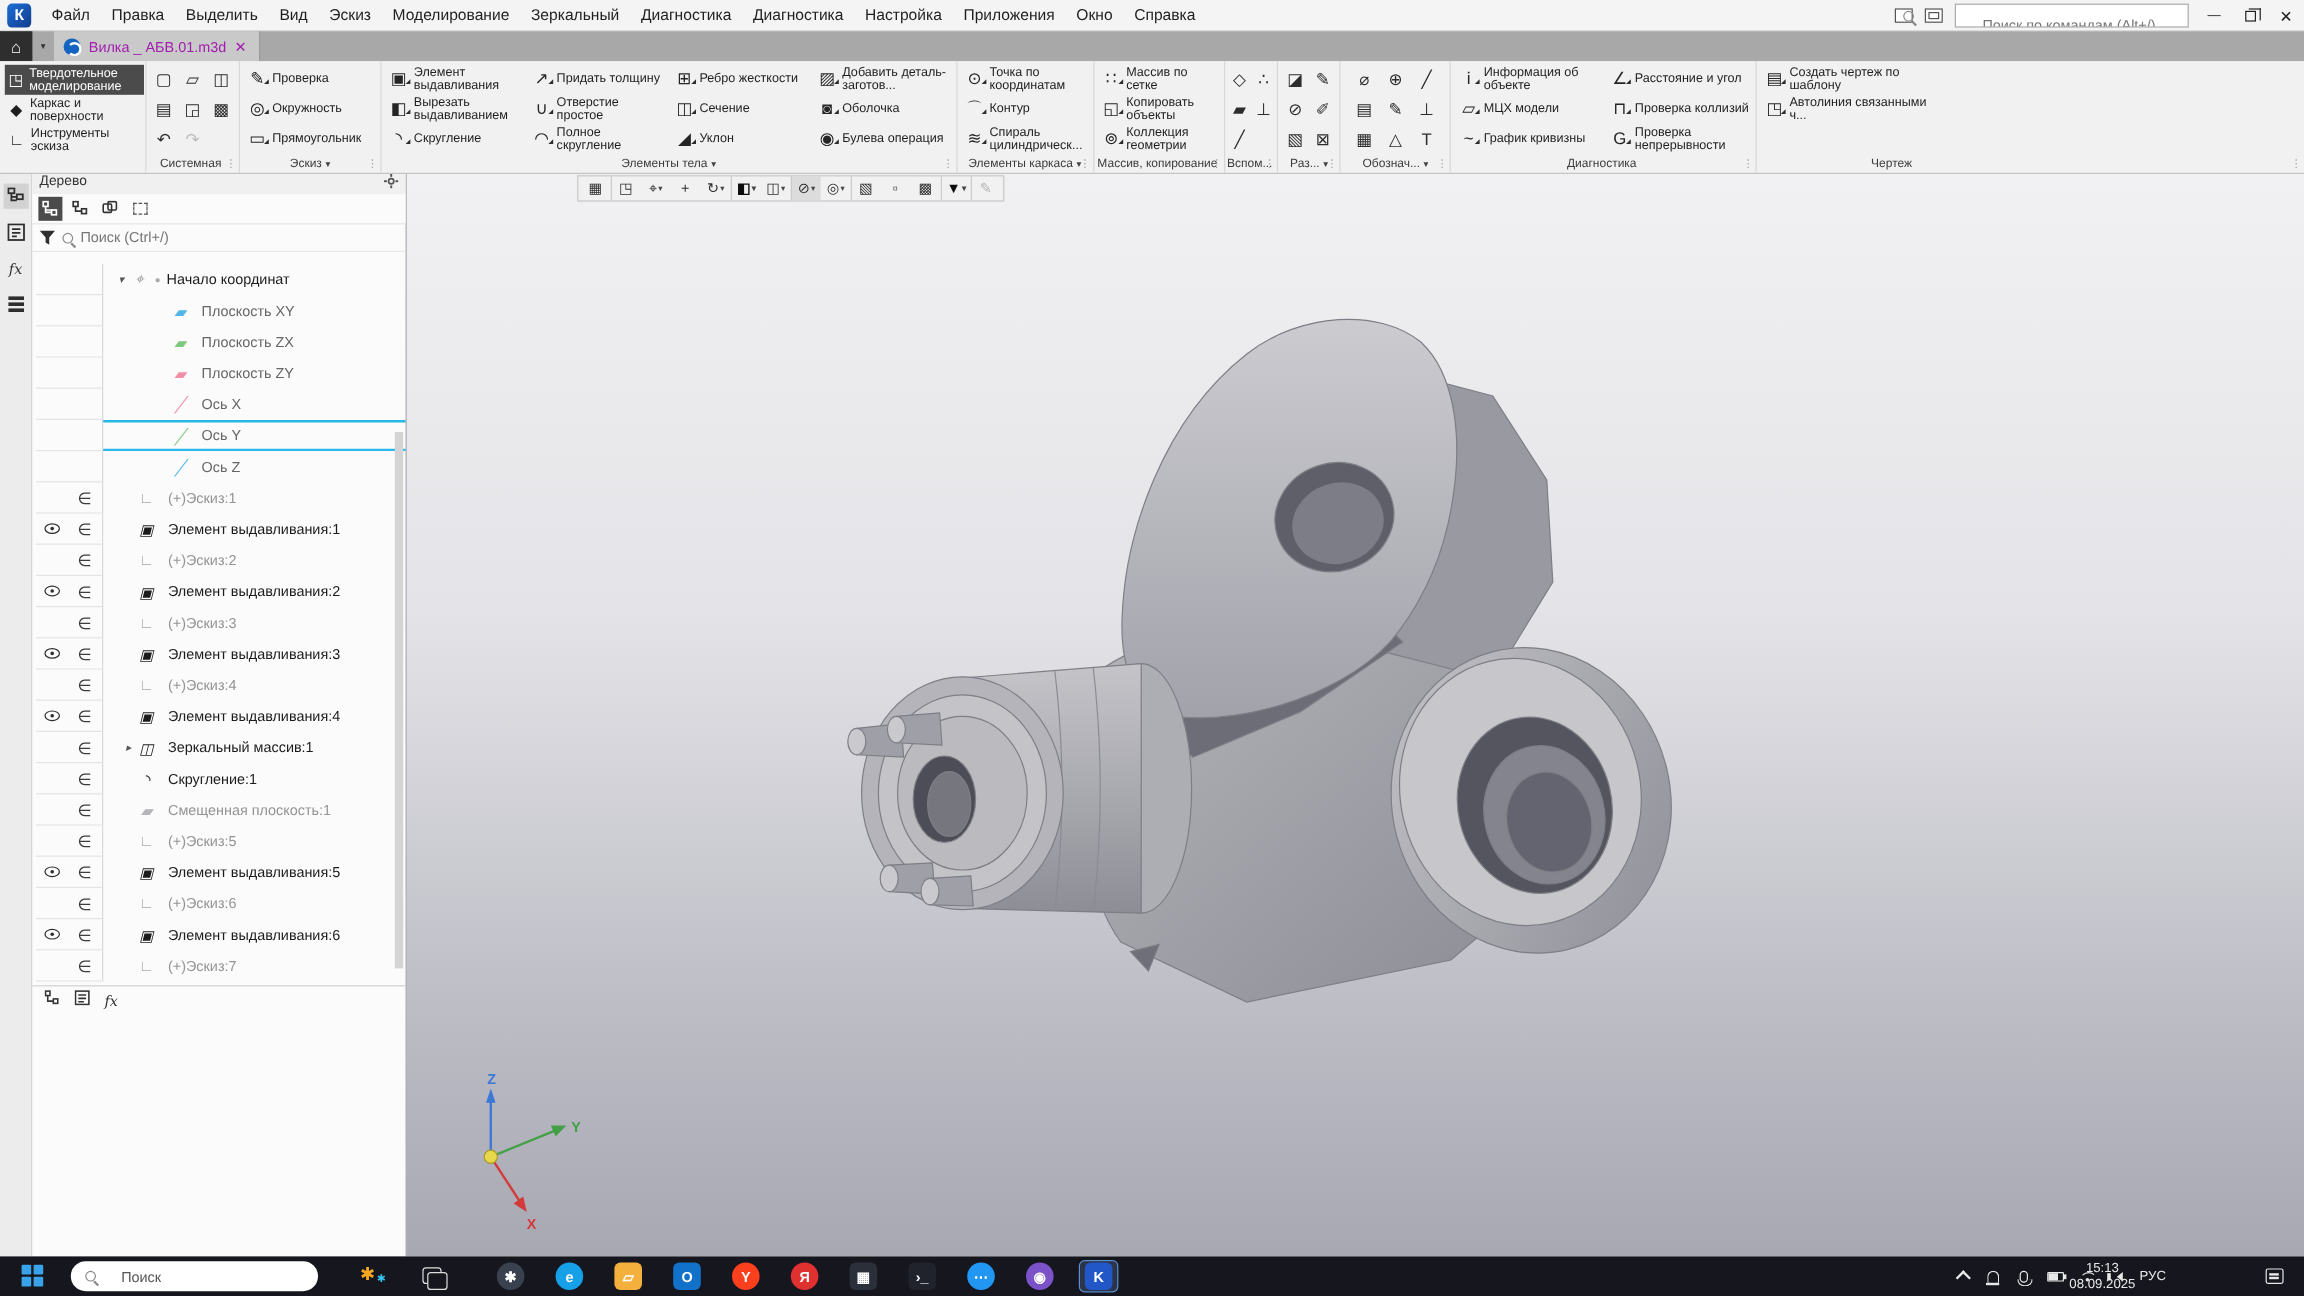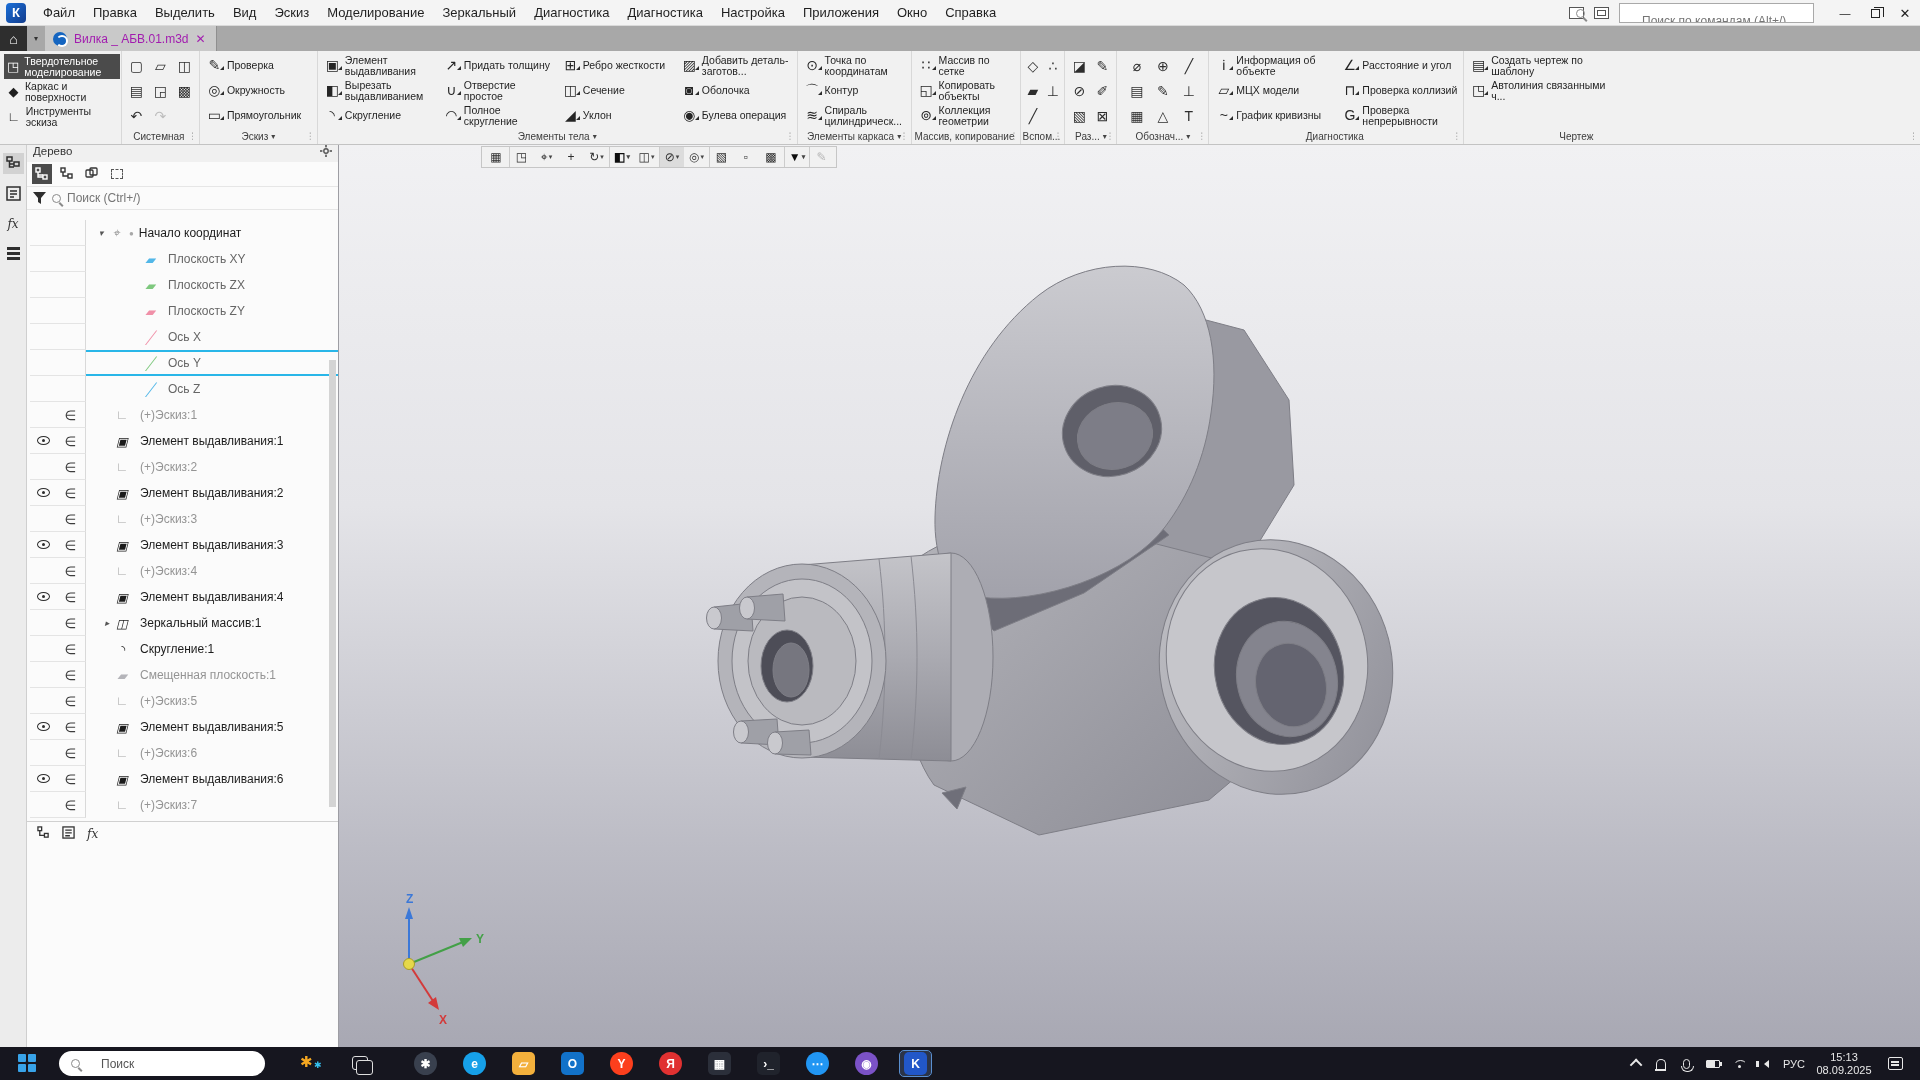--- a/index.html
+++ b/index.html
@@ -5,21 +5,21 @@
   *{box-sizing:border-box;margin:0;padding:0}
   body{margin:0;font-family:"Liberation Sans",sans-serif}
   #scr{position:relative;width:1920px;height:1080px;background:#f1f1f1;overflow:hidden}
   
   #menubar{position:absolute;top:0;left:0;width:1920px;height:26px;background:#f4f4f4;border-bottom:1px solid #dadada;display:flex;align-items:center}
   .logo{width:20px;height:20px;margin:0 8px 0 6px;border-radius:4px;background:linear-gradient(135deg,#1b6fd8,#123c8c);color:#fff;font-size:13px;font-weight:bold;display:flex;align-items:center;justify-content:center}
   .mitem{font-size:13px;color:#1f1f1f;padding:0 9px;height:26px;display:flex;align-items:center;cursor:default}
   #mb-right{position:absolute;right:0;top:0;height:26px;display:flex;align-items:center}
   .winic{width:15px;height:12px;border:1px solid #555;margin-right:10px;position:relative;background:#fff}
   .winic.b::after{content:"";position:absolute;inset:2px;border:1px solid #555}
-  #cmdsearch{width:195px;height:20px;border:1px solid #a9a9a9;background:#fff;font-size:12px;padding:16px 6px 0 22px;color:#333;margin-right:16px;font-family:"Liberation Sans",sans-serif}
+  #cmdsearch{width:195px;height:20px;border:1px solid #a9a9a9;background:#fff;font-size:12px;padding:16px 6px 0 22px;color:#333;margin-right:6px;font-family:"Liberation Sans",sans-serif}
   .mag{position:relative;width:9px;height:9px;border:1.5px solid #8a8a8a;border-radius:50%}
   .mag::after{content:"";position:absolute;left:7px;top:7px;width:5px;height:1.5px;background:#8a8a8a;transform:rotate(45deg);transform-origin:0 0}
   .mag.inbox{position:absolute;margin-left:7px}
   .capbtn{width:30px;height:26px;display:flex;align-items:center;justify-content:center;color:#222;font-size:13px}
   .cap-min::before{content:"—";font-size:11px}
   .cap-res{position:relative}
   .cap-res i{display:block;width:9px;height:9px;border:1px solid #222;background:#f4f4f4;position:relative}
   .cap-res i::before{content:"";position:absolute;left:2px;top:-3px;width:9px;height:9px;border:1px solid #222;border-bottom:none;border-left:none}
   .cap-close::before{content:"✕"}
   
@@ -1118,21 +1118,21 @@
     <div class="tray" style="left:1700px;width:26px">
         <span class="ic-batt"></span>
       </div>
     <div class="tray" style="left:1727px;width:24px">
         <span class="ic-wifi"></span>
       </div>
     <div class="tray" style="left:1752px;width:24px">
         <span class="ic-vol"></span>
       </div>
     <div class="tray" id="lang" style="left:1778px;width:32px">РУС</div>
-    <div class="tray" id="clock" style="left:1812px;width:64px">
+    <div class="tray" id="clock" style="left:1720px;width:64px">
       <div>
           <div>15:13</div>
           <div>08.09.2025</div>
         </div>
     </div>
     <div class="tray" style="left:1882px;width:26px">
         <span class="ic-notif"></span>
       </div>
   </div>
 

